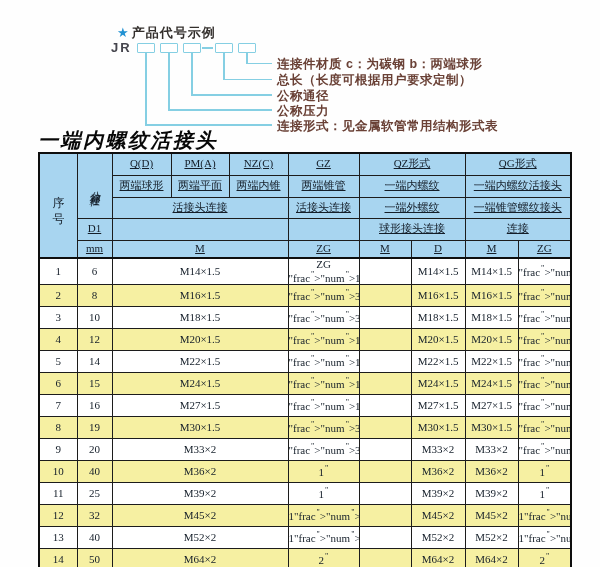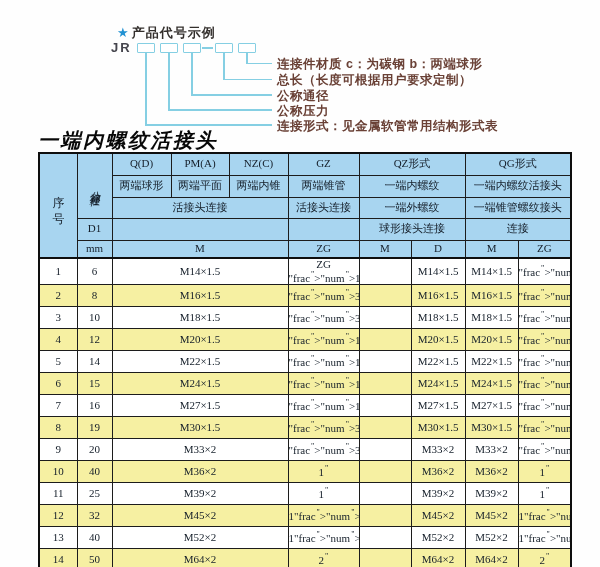--- a/index.html
+++ b/index.html
@@ -52,21 +52,21 @@
     position:absolute;left:38px;top:152px;width:532px;
     border-collapse:collapse;table-layout:fixed;
     font-family:"Liberation Serif","DejaVu Serif",serif;
     color:var(--text-dark);
   }
   table.ref th,table.ref td{
     border:1px solid var(--border-dark);text-align:center;vertical-align:middle;
     padding:0;overflow:hidden;line-height:1.05;
   }
   table.ref{border:2px solid var(--border-thick);}
-  table.ref thead th{background:var(--header-blue);font-weight:normal;font-size:11px;}
+  table.ref thead th{background:var(--header-blue);font-weight:normal;font-size:11px;text-decoration:underline;}
   table.ref tbody td{font-size:11px;height:21px;background:var(--row-white);}
   table.ref tbody tr.alt td{background:var(--row-yellow);}
   table.ref tbody tr:first-child td{border-top:2px solid var(--border-thick);}
   .vseq{writing-mode:vertical-rl;text-orientation:upright;font-size:12px;letter-spacing:18px;}
   .vdia{writing-mode:vertical-rl;text-orientation:upright;font-size:10.5px;letter-spacing:1.5px;font-style:italic;}
   .inch{font-size:8px;vertical-align:5px;margin-left:1px;}
 </style>
 </head>
 <body>
 

